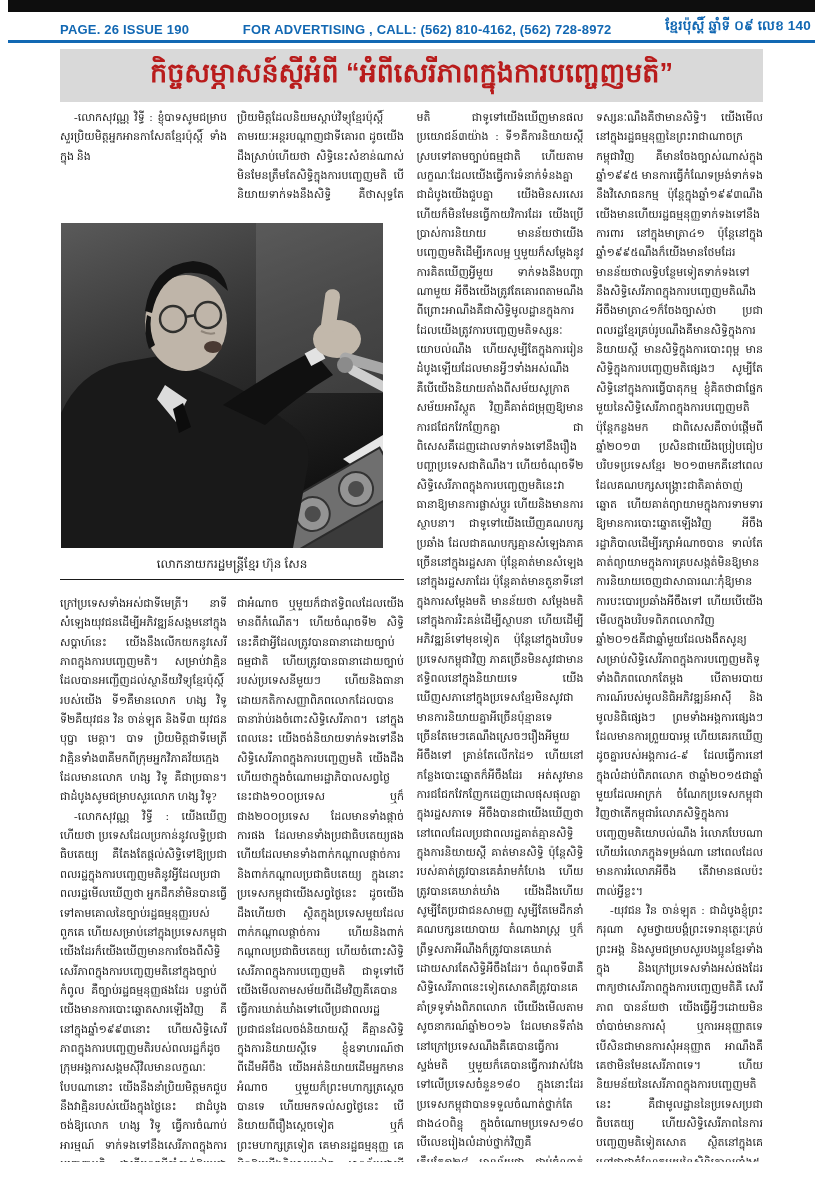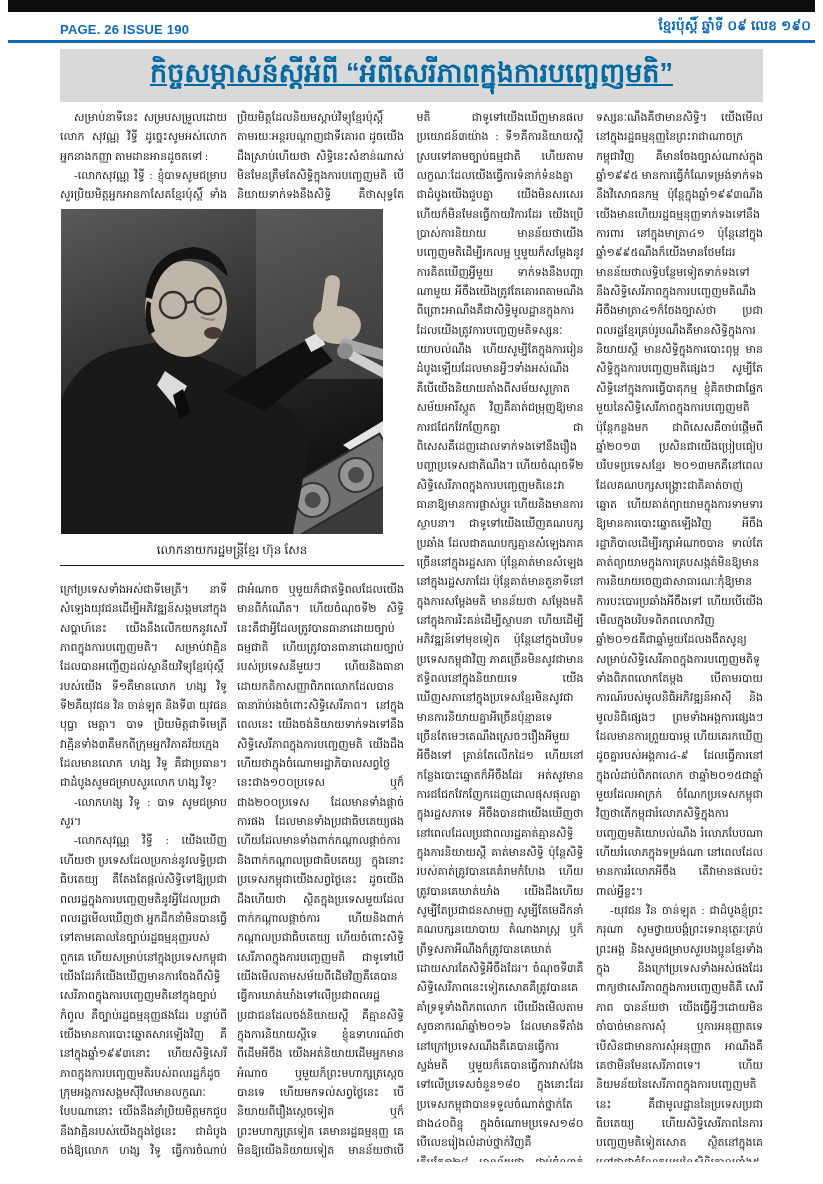--- a/index.html
+++ b/index.html
@@ -12,30 +12,30 @@
     position:absolute; left:8px; top:14px; width:807px; height:29px;
     display:flex; align-items:flex-end; justify-content:space-between;
     border-bottom:3px solid #eab308; box-sizing:border-box; padding:0 4px 3px 52px;
   }
   .hdr-txt { color:#1268b3; font-weight:bold; font-size:13px; letter-spacing:0.2px; white-space:nowrap; }
   .hdr-kh  { font-size:13.5px; }
   .banner {
     position:absolute; left:60px; top:49px; width:703px; height:53px; background:#d9d9d9;
     display:flex; align-items:center; justify-content:center;
   }
-  .banner-title { font-size:27px; font-weight:bold; color:#0369a1; white-space:nowrap; overflow:hidden;text-decoration:underline; }
+  .banner-title { font-size:27px; font-weight:bold; color:#b91c1c; white-space:nowrap; overflow:hidden; }
   .article {
     position:absolute; left:60px; top:108px; width:703px; height:1054px;
     display:flex; justify-content:space-between;
   }
   .col  { width:167px; overflow:hidden; }
   .left-block { width:344px; display:flex; flex-direction:column; }
   .left-top { display:flex; justify-content:space-between; height:97px; overflow:hidden; }
   .left-top .col { height:97px; }
-  .photo-wrap { margin-top:4px; }
+  .photo-wrap { margin-top:18px; }
   svg.photo { display:block; width:322px; height:325px; margin-left:1px; }
   .caption { text-align:center; font-size:12px; color:#1a1a1a; padding:8px 0 5px 0;
              font-family:"Liberation Serif", serif; }
   .caption-rule { border-bottom:1.6px solid #1a1a1a; width:100%; height:0; }
   .left-bottom { display:flex; justify-content:space-between; margin-top:14px; flex:1; overflow:hidden; }
   .left-bottom .col { height:100%; }
   .col-full { height:1054px; }
   p.para {
     margin:0; font-size:11px; line-height:19.35px; text-align:justify; text-indent:14px;
     color:#161616; font-family:"Liberation Serif", serif;
@@ -46,33 +46,33 @@
 </style>
 </head>
 <body>
 
 <div class="page">
 
   <div class="top-bar" style="background: rgb(14, 14, 14);"></div>
 
   <div class="header-row" style="border-bottom-color: rgb(18, 104, 179);">
     <span class="hdr-txt" style="color: rgb(18, 104, 179);">PAGE. 26  ISSUE 190</span>
-    <span class="hdr-txt hdr-kh" style="color: rgb(18, 104, 179);">ខ្មែរប៉ុស្តិ៍ ឆ្នាំទី ០៩  លេខ ១៩០</span>
+    <span class="hdr-txt" style="color: rgb(18, 104, 179);">FOR ADVERTISING ,  CALL: (562) 810-4162, (562) 728-8972</span>
+    <span class="hdr-txt hdr-kh" style="color: rgb(18, 104, 179);">ខ្មែរប៉ុស្តិ៍ ឆ្នាំទី ០៩  លេខ 140</span>
   </div>
 
   <div class="banner" style="background: rgb(217, 217, 217);">
     <span class="banner-title">កិច្ចសម្ភាសន៍ស្តីអំពី “អំពីសេរីភាពក្នុងការបញ្ចេញមតិ”</span>
   </div>
 
   <div class="article">
 
     <div class="left-block">
       <div class="left-top">
         <div class="col">
-            <p class="para">សម្រាប់នាទីនេះ សម្របសម្រួលដោយលោក សុវណ្ណ វិទ្ធី ដូច្នេះសូមអស់លោក អ្នកនាងកញ្ញា តាមដានអានដូចតទៅ :</p>
             <p class="para"><b class="lead">-លោកសុវណ្ណ វិទ្ធី : </b>ខ្ញុំបាទសូមជម្រាបសួរប្រិយមិត្តអ្នកអានកាសែតខ្មែរប៉ុស្តិ៍ ទាំងក្នុង និង</p>
           </div>
         <div class="col">
             <p class="para noindent">ប្រិយមិត្តដែលនិយមស្តាប់វិទ្យុខ្មែរប៉ុស្តិ៍តាមរយៈអន្តរបណ្តាញជាទីគោរព ដូចយើងដឹងស្រាប់ហើយថា សិទ្ធិនេះសំខាន់ណាស់ មិនមែនត្រឹមតែសិទ្ធិក្នុងការបញ្ចេញមតិ បើនិយាយទាក់ទងនឹងសិទ្ធិ គឺថាសុទ្ធតែសំខាន់ទាំងអស់ ពីព្រោះសិទ្ធិគឺ</p>
           </div>
       </div>
 
       <div class="photo-wrap">
 
         <svg class="photo" viewBox="0 0 322 325" aria-hidden="true">
@@ -125,21 +125,20 @@
             <circle cx="284" cy="142" r="8" fill="#8b8b8b"></circle>
           </g>
         </svg>
         <div class="caption">លោកនាយករដ្ឋមន្ត្រីខ្មែរ ហ៊ុន សែន</div>
         <div class="caption-rule"></div>
       </div>
 
       <div class="left-bottom">
         <div class="col">
             <p class="para noindent">ក្រៅប្រទេសទាំងអស់ជាទីមេត្រី។ នាទីសំឡេងយុវជនដើម្បីអភិវឌ្ឍន៍សង្គមនៅក្នុងសប្តាហ៍នេះ យើងនឹងលើកយកនូវសេរីភាពក្នុងការបញ្ចេញមតិ។ សម្រាប់វាគ្មិនដែលបានអញ្ជើញដល់ស្ថានីយវិទ្យុខ្មែរប៉ុស្តិ៍របស់យើង ទី១គឺមានលោក ហង្ស វិទូ ទី២គឺយុវជន វិន ចាន់ឡុត និងទី៣ យុវជន បុប្ផា មេគ្គា។ បាទ ប្រិយមិត្តជាទីមេត្រី វាគ្មិនទាំង៣គឺមកពីក្រុមអ្នកវិភាគវ័យក្មេង ដែលមានលោក ហង្ស វិទូ គឺជាប្រធាន។ ជាដំបូងសូមជម្រាបសួរលោក ហង្ស វិទូ?</p>
-            <p class="para"><b class="lead">-លោកហង្ស វិទូ : </b>បាទ សូមជម្រាបសួរ។</p>
             <p class="para"><b class="lead">-លោកសុវណ្ណ វិទ្ធី : </b>យើងឃើញហើយថា ប្រទេសដែលប្រកាន់នូវលទ្ធិប្រជាធិបតេយ្យ គឺតែងតែផ្តល់សិទ្ធិទៅឱ្យប្រជាពលរដ្ឋក្នុងការបញ្ចេញមតិនូវអ្វីដែលប្រជាពលរដ្ឋមើលឃើញថា អ្នកដឹកនាំមិនបានធ្វើទៅតាមគោលនៃច្បាប់រដ្ឋធម្មនុញ្ញរបស់ពួកគេ ហើយសម្រាប់នៅក្នុងប្រទេសកម្ពុជាយើងដែរក៏យើងឃើញមានការចែងពីសិទ្ធិសេរីភាពក្នុងការបញ្ចេញមតិនៅក្នុងច្បាប់កំពូល គឺច្បាប់រដ្ឋធម្មនុញ្ញផងដែរ បន្ទាប់ពីយើងមានការបោះឆ្នោតសារឡើងវិញ គឺនៅក្នុងឆ្នាំ១៩៩៣នោះ ហើយសិទ្ធិសេរីភាពក្នុងការបញ្ចេញមតិរបស់ពលរដ្ឋក៏ដូចក្រុមអង្គការសង្គមស៊ីវិលមានលក្ខណៈបែបណានោះ យើងនឹងនាំប្រិយមិត្តមកជួបនឹងវាគ្មិនរបស់យើងក្នុងថ្ងៃនេះ ជាដំបូងចង់ឱ្យលោក ហង្ស វិទូ ធ្វើការចំណាប់អារម្មណ៍ ទាក់ទងទៅនឹងសេរីភាពក្នុងការបញ្ចេញមតិ ថាតើហេតុអ្វីចាំបាច់ឱ្យប្រជាពលរដ្ឋមានសិទ្ធិសេរីភាពក្នុងការបញ្ចេញមតិ?</p>
           </div>
         <div class="col">
             <p class="para noindent">ជាអំណាច ឬមួយក៏ជាឥទ្ធិពលដែលយើងមានពីកំណើត។ ហើយចំណុចទី២ សិទ្ធិនេះគឺជាអ្វីដែលត្រូវបានធានាដោយច្បាប់ធម្មជាតិ ហើយត្រូវបានធានាដោយច្បាប់របស់ប្រទេសនីមួយៗ ហើយនិងធានាដោយកតិកាសញ្ញាពិភពលោកដែលបានធានារ៉ាប់រងចំពោះសិទ្ធិសេរីភាព។ នៅក្នុងពេលនេះ យើងចង់និយាយទាក់ទងទៅនឹងសិទ្ធិសេរីភាពក្នុងការបញ្ចេញមតិ យើងដឹងហើយថាក្នុងចំណោមរដ្ឋាភិបាលសព្វថ្ងៃនេះជាង១០០ប្រទេស ឬក៏ជាង២០០ប្រទេស ដែលមានទាំងផ្តាច់ការផង ដែលមានទាំងប្រជាធិបតេយ្យផង ហើយដែលមានទាំងពាក់កណ្តាលផ្តាច់ការ និងពាក់កណ្តាលប្រជាធិបតេយ្យ ក្នុងនោះប្រទេសកម្ពុជាយើងសព្វថ្ងៃនេះ ដូចយើងដឹងហើយថា ស្ថិតក្នុងប្រទេសមួយដែលពាក់កណ្តាលផ្តាច់ការ ហើយនិងពាក់កណ្តាលប្រជាធិបតេយ្យ ហើយចំពោះសិទ្ធិសេរីភាពក្នុងការបញ្ចេញមតិ ជាទូទៅបើយើងមើលតាមសម័យពីដើមវិញគឺគេបានធ្វើការឃាត់ឃាំងទៅលើប្រជាពលរដ្ឋប្រជាជនដែលចង់និយាយស្តី គឺគ្មានសិទ្ធិក្នុងការនិយាយស្តីទេ ខ្ញុំឧទាហរណ៍ថាពីដើមអីចឹង យើងអត់និយាយដើមអ្នកមានអំណាច ឬមួយក៏ព្រះមហាក្សត្រស្តេចបានទេ ហើយមកទល់សព្វថ្ងៃនេះ បើនិយាយពីរឿងស្តេចទៀត ឬក៏ព្រះមហាក្សត្រទៀត គេមានរដ្ឋធម្មនុញ្ញ គេមិនឱ្យយើងនិយាយទៀត មានន័យថាបើស្តេចធ្វើអ្វីខុស យើងមិនអាចរិះគន់ សូម្បីតែរិះគន់ដើម្បីស្ថាបនាក៏មិនបាន រិះគន់បែបធ្វើឱ្យប៉ះពាល់ដល់ផលប្រយោជន៍ប្រទេសជាតិក៏អត់បានដែរ។ អីចឹងខ្ញុំចង់និយាយនៅក្នុងបរិបទមួយទូលំទូលាយ ហើយទាក់ទងទៅនឹងសិទ្ធិសេរីភាពក្នុងការបញ្ចេញ</p>
           </div>
       </div>
     </div>
 
     <div class="col col-full">
         <p class="para noindent">មតិ ជាទូទៅយើងឃើញមានផលប្រយោជន៍៣យ៉ាង : ទី១គឺការនិយាយស្តីស្របទៅតាមច្បាប់ធម្មជាតិ ហើយតាមលក្ខណៈដែលយើងធ្វើការទំនាក់ទំនងគ្នា ជាដំបូងយើងជួបគ្នា យើងមិនសរសេរ ហើយក៏មិនមែនធ្វើកាយវិការដែរ យើងប្រើប្រាស់ការនិយាយ មានន័យថាយើងបញ្ចេញមតិដើម្បីរកលម្អ ឬមួយក៏សម្តែងនូវការគិតឃើញអ្វីមួយ ទាក់ទងនឹងបញ្ហាណាមួយ អីចឹងយើងត្រូវតែគោរពតាមណឹង ពីព្រោះអាណឹងគឺជាសិទ្ធិមូលដ្ឋានក្នុងការដែលយើងត្រូវការបញ្ចេញមតិទស្សនៈយោបល់ណឹង ហើយសូម្បីតែក្នុងការរៀនដំបូងឡើយដែលមានអ្វីៗទាំងអស់ណឹង គឺបើយើងនិយាយតាំងពីសម័យសូក្រាត សម័យអារីស្តូត វិញគឺគាត់ជម្រុញឱ្យមានការជជែកវែកញែកគ្នា ជាពិសេសគឺដេញដោលទាក់ទងទៅនឹងរឿងបញ្ហាប្រទេសជាតិណឹង។ ហើយចំណុចទី២ សិទ្ធិសេរីភាពក្នុងការបញ្ចេញមតិនេះវាធានាឱ្យមានការផ្លាស់ប្តូរ ហើយនិងមានការស្ថាបនា។ ជាទូទៅយើងឃើញគណបក្សប្រឆាំង ដែលជាគណបក្សគ្មានសំឡេងភាគច្រើននៅក្នុងរដ្ឋសភា ប៉ុន្តែគាត់មានសំឡេងនៅក្នុងរដ្ឋសភាដែរ ប៉ុន្តែគាត់មានតួនាទីនៅក្នុងការសម្តែងមតិ មានន័យថា សម្តែងមតិនៅក្នុងការរិះគន់ដើម្បីស្ថាបនា ហើយដើម្បីអភិវឌ្ឍន៍ទៅមុខទៀត ប៉ុន្តែនៅក្នុងបរិបទប្រទេសកម្ពុជាវិញ ភាគច្រើនមិនសូវជាមានឥទ្ធិពលនៅក្នុងនិយាយទេ យើងឃើញសភានៅក្នុងប្រទេសខ្មែរមិនសូវជាមានការនិយាយគ្នាអីច្រើនប៉ុន្មានទេ ច្រើនតែមេៗគេណឹងស្រេចៗរឿងអីមួយអីចឹងទៅ គ្រាន់តែលើកដៃ១ ហើយនៅកន្លែងបោះឆ្នោតក៏អីចឹងដែរ អត់សូវមានការជជែកវែកញែកដេញដោលផុសផុលគ្នាក្នុងរដ្ឋសភាទេ អីចឹងបានជាយើងឃើញថានៅពេលដែលប្រជាពលរដ្ឋគាត់គ្មានសិទ្ធិក្នុងការនិយាយស្តី គាត់មានសិទ្ធិ ប៉ុន្តែសិទ្ធិរបស់គាត់ត្រូវបានគេគំរាមកំហែង ហើយត្រូវបានគេឃាត់ឃាំង យើងដឹងហើយសូម្បីតែប្រជាជនសាមញ្ញ សូម្បីតែមេដឹកនាំគណបក្សនយោបាយ តំណាងរាស្ត្រ ឬក៏ព្រឹទ្ធសភាអីណឹងក៏ត្រូវបានគេឃាត់ដោយសារតែសិទ្ធិអីចឹងដែរ។ ចំណុចទី៣គឺសិទ្ធិសេរីភាពនេះទៀតសោតគឺត្រូវបានគេគាំទ្រទូទាំងពិភពលោក បើយើងមើលតាមសូចនាករណ៍ឆ្នាំ២០១៦ ដែលមានទីតាំងនៅក្រៅប្រទេសណឹងគឺគេបានធ្វើការស្ទង់មតិ ឬមួយក៏គេបានធ្វើការវាស់វែងទៅលើប្រទេសចំនួន១៨០ ក្នុងនោះដែរប្រទេសកម្ពុជាបានទទួលចំណាត់ថ្នាក់តែជាង៤០ពិន្ទុ ក្នុងចំណោមប្រទេស១៨០ បើលេខរៀងលំដាប់ថ្នាក់វិញគឺត្រឹមតែ១២៨ មានន័យថា ជាប់ចំណាត់ថ្នាក់១២៨ ក្នុងចំណោមប្រទេស១៨០។ ហើយបើយើងមើលមួយទៀត គឺកតិកាសញ្ញារបស់អង្គការសហប្រជាជាតិ ស្តីអំពីសិទ្ធិរបស់ពលរដ្ឋ ហើយនិងនយោបាយវិញគឺមាននិយាយដែរ គឺកតិកាឆ្នាំ១៩៩២ណឹងបានចែងច្បាស់ថា ប្រជាពលរដ្ឋគ្រប់រូបមានសិទ្ធិសេរីភាពក្នុងការនិយាយ ក្នុងការទទួលព័ត៌មាន ក្នុងការចែកចាយនូវព័ត៌មាន ឬក៏អ្វីៗដែលទាក់ទងទៅនឹងការបញ្ចេញ</p>

